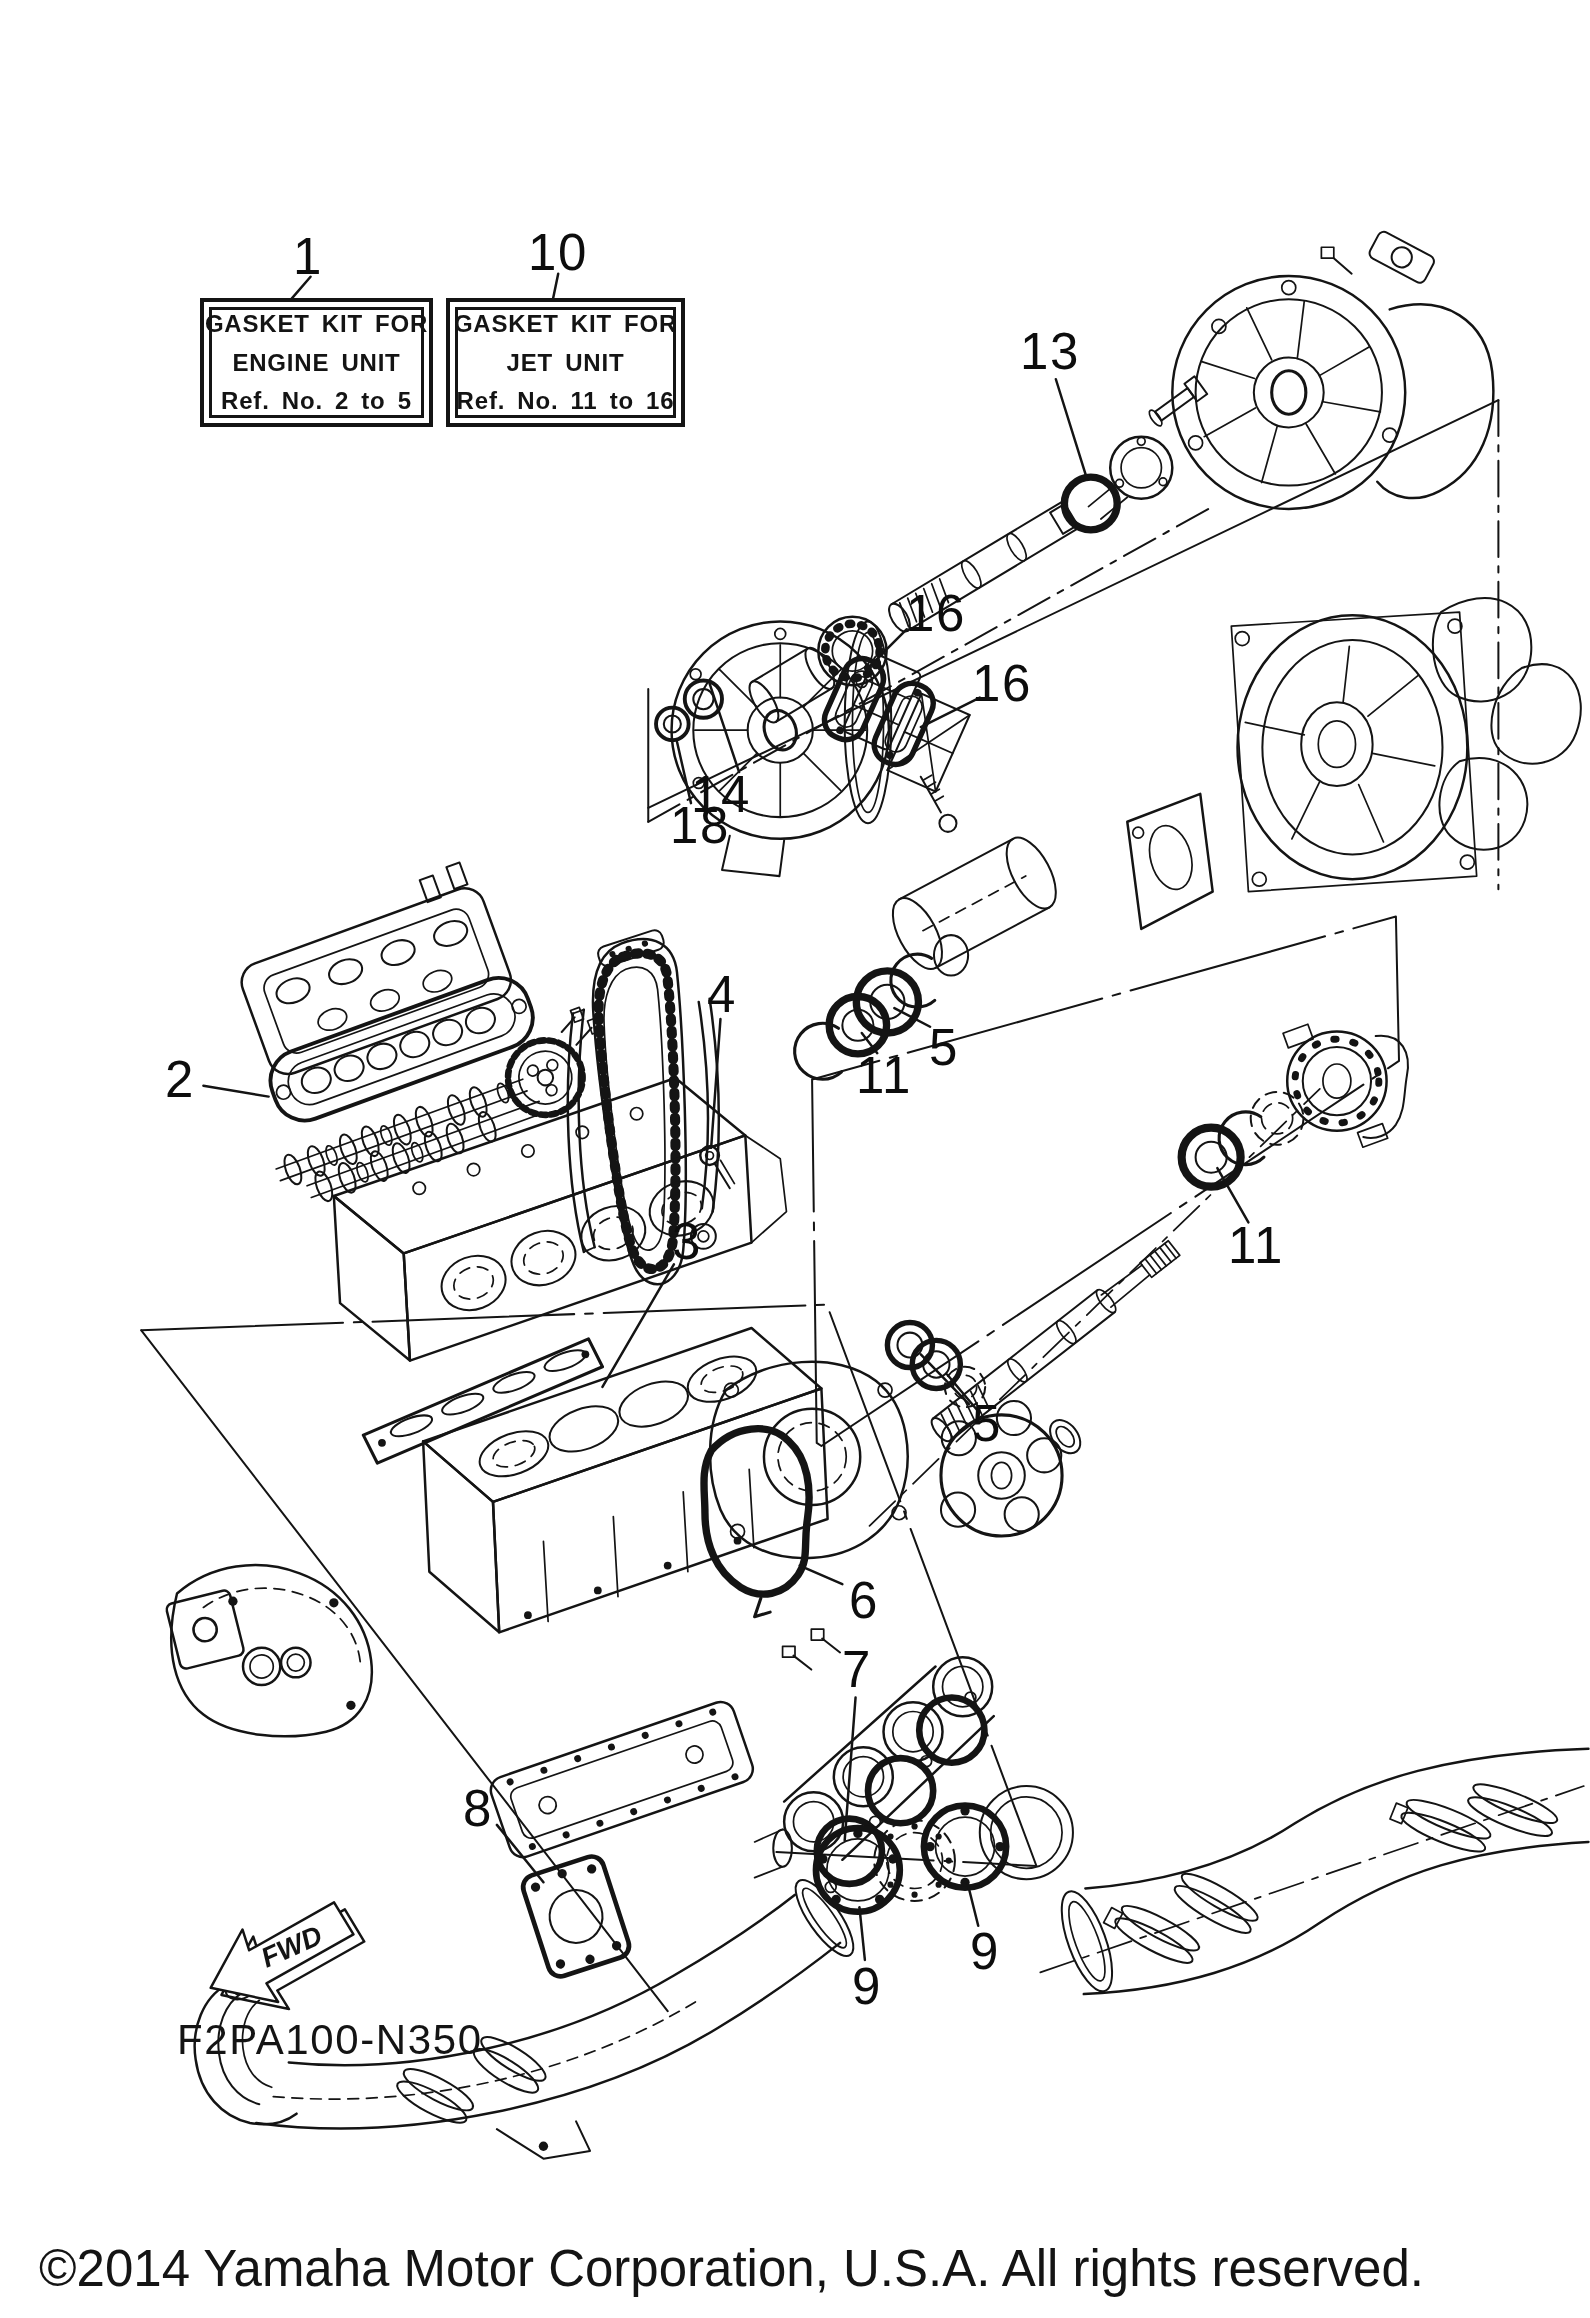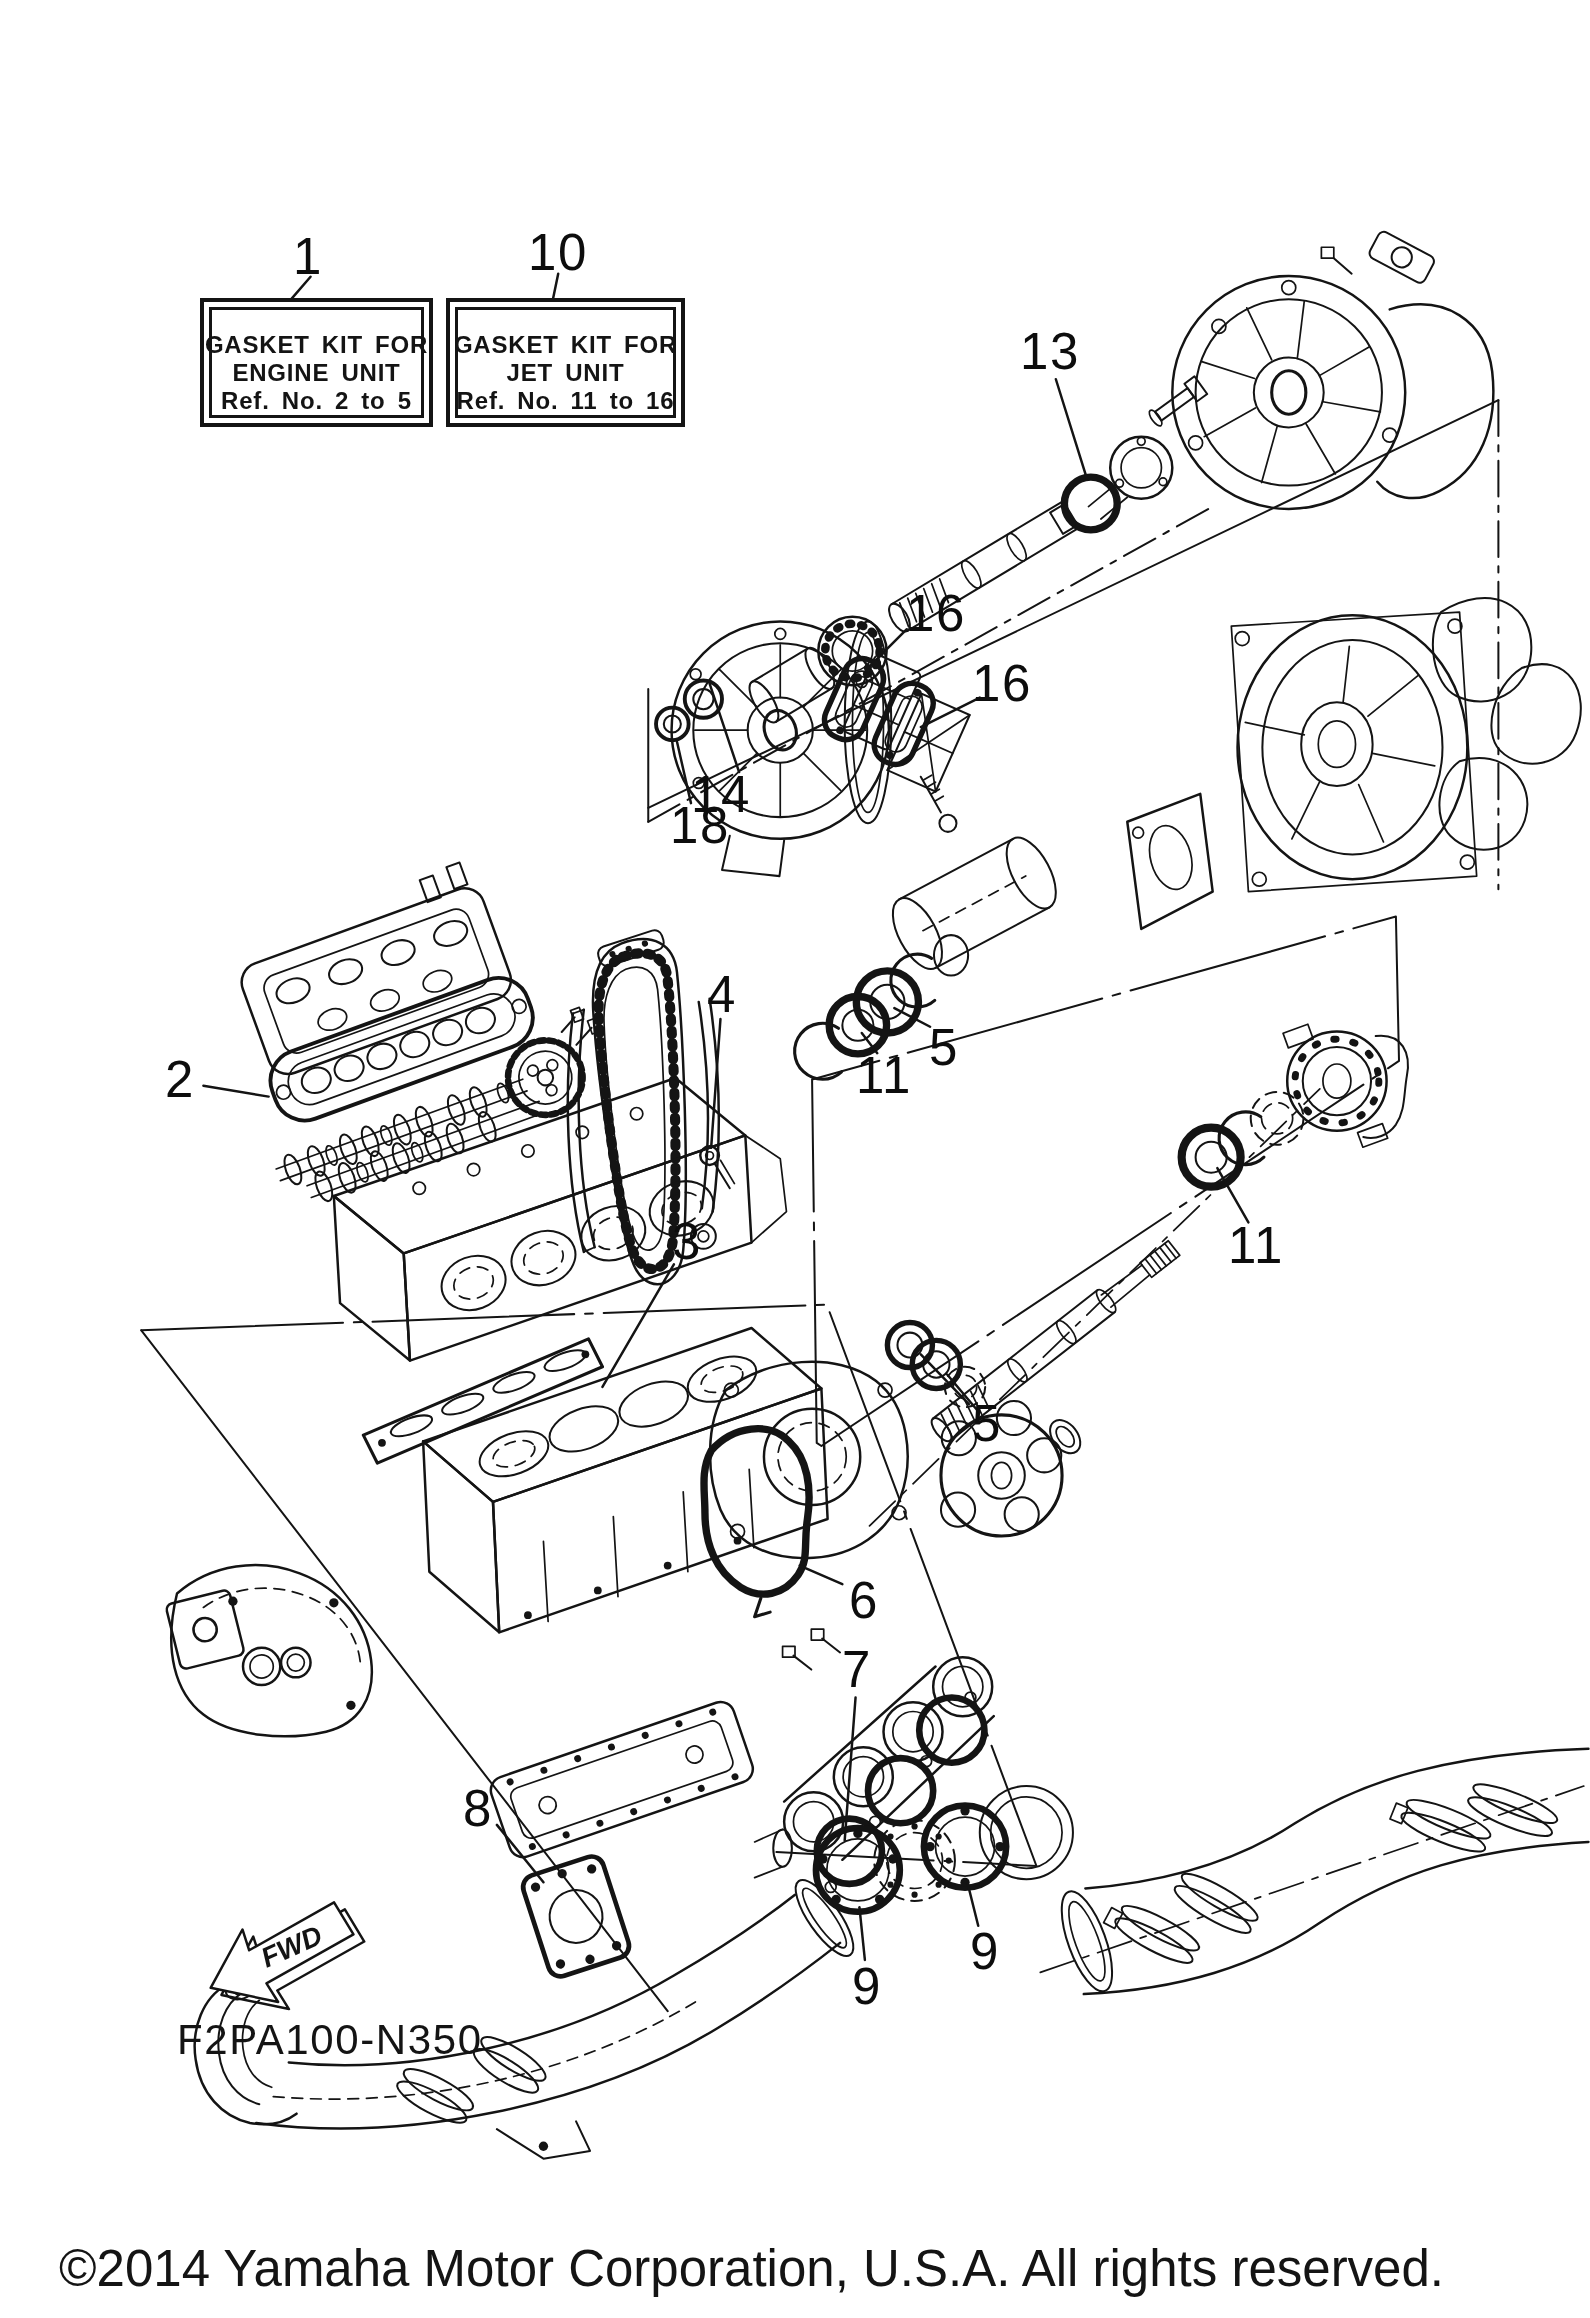--- a/index.html
+++ b/index.html
@@ -21,24 +21,24 @@
   svg .balls{stroke-dasharray:3 13}
   svg .bolts{stroke-dasharray:3 22}
   svg .teeth{stroke-dasharray:7 6}
   svg .links{stroke-dasharray:5 11}
   svg .dot{fill:#141414;stroke:none}
   svg .wfill{fill:#ffffff}
   .callout{position:absolute;transform:translate(-50%,-50%);font-size:51px;line-height:1;
            color:#0d0d0d;letter-spacing:1.6px;white-space:nowrap;}
   .kitbox{position:absolute;background:#fff;border:4.7px solid #141414;padding:4.7px;box-sizing:border-box;}
   .kitbox-inner{border:3.1px solid #141414;width:100%;height:100%;box-sizing:border-box;
-      display:flex;flex-direction:column;justify-content:flex-end;align-items:center;}
+      display:flex;flex-direction:column;justify-content:space-between;align-items:center;}
   .kb-line{font-weight:700;font-size:24px;letter-spacing:0.8px;word-spacing:4.7px;white-space:nowrap;}
   .diagram-code{position:absolute;left:177px;top:2016px;font-size:42px;letter-spacing:1.6px;}
-  .footer{position:absolute;left:39px;top:2239px;font-size:51px;white-space:nowrap;margin-left:20px;}
+  .footer{position:absolute;left:39px;top:2239px;font-size:51px;white-space:nowrap;}
 </style>
 </head>
 <body>
 
 <svg id="art" width="1590" height="2319" viewBox="0 0 2048 2986">
 
   <g>
     <path class="ln t25" d="M1930 515 L835 1040"></path>
     <path class="ln t25" d="M835 887 L835 1058"></path>
     <path class="ln t25 dd" d="M835 1058 L1560 653"></path>

